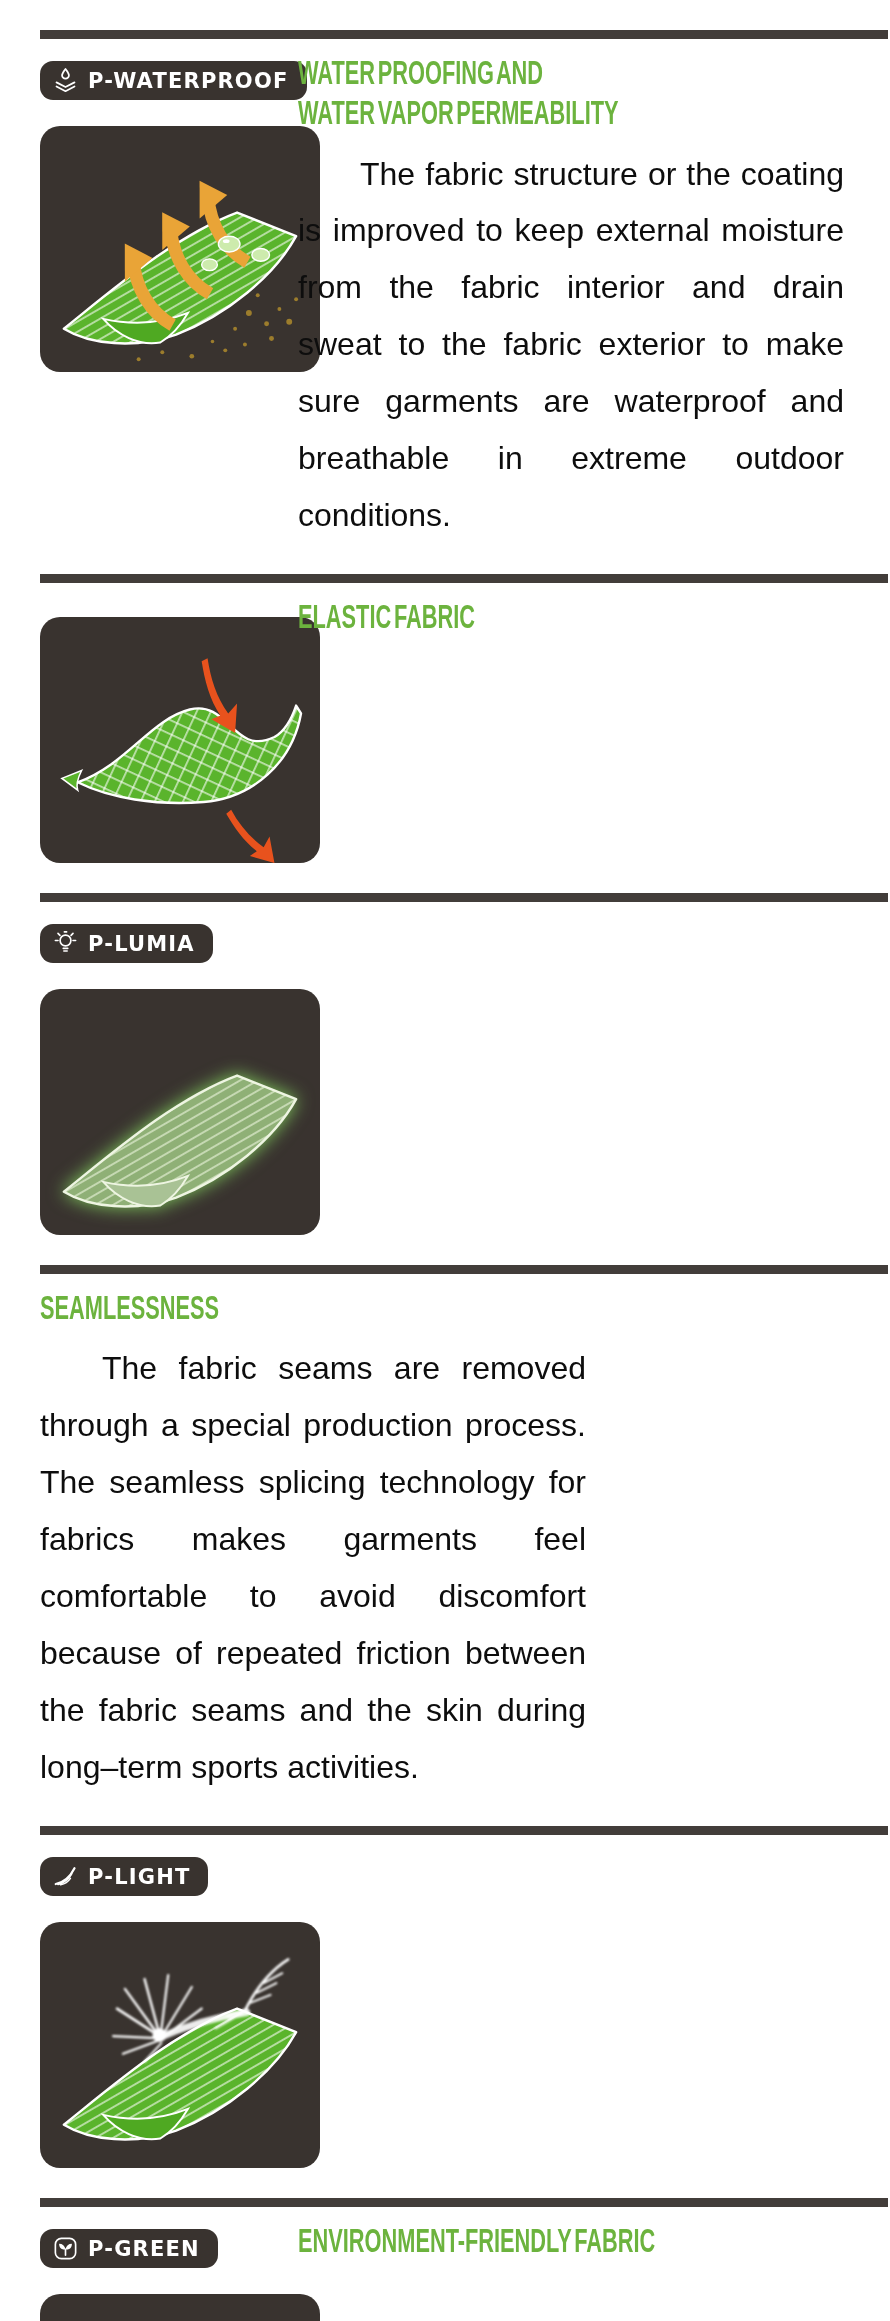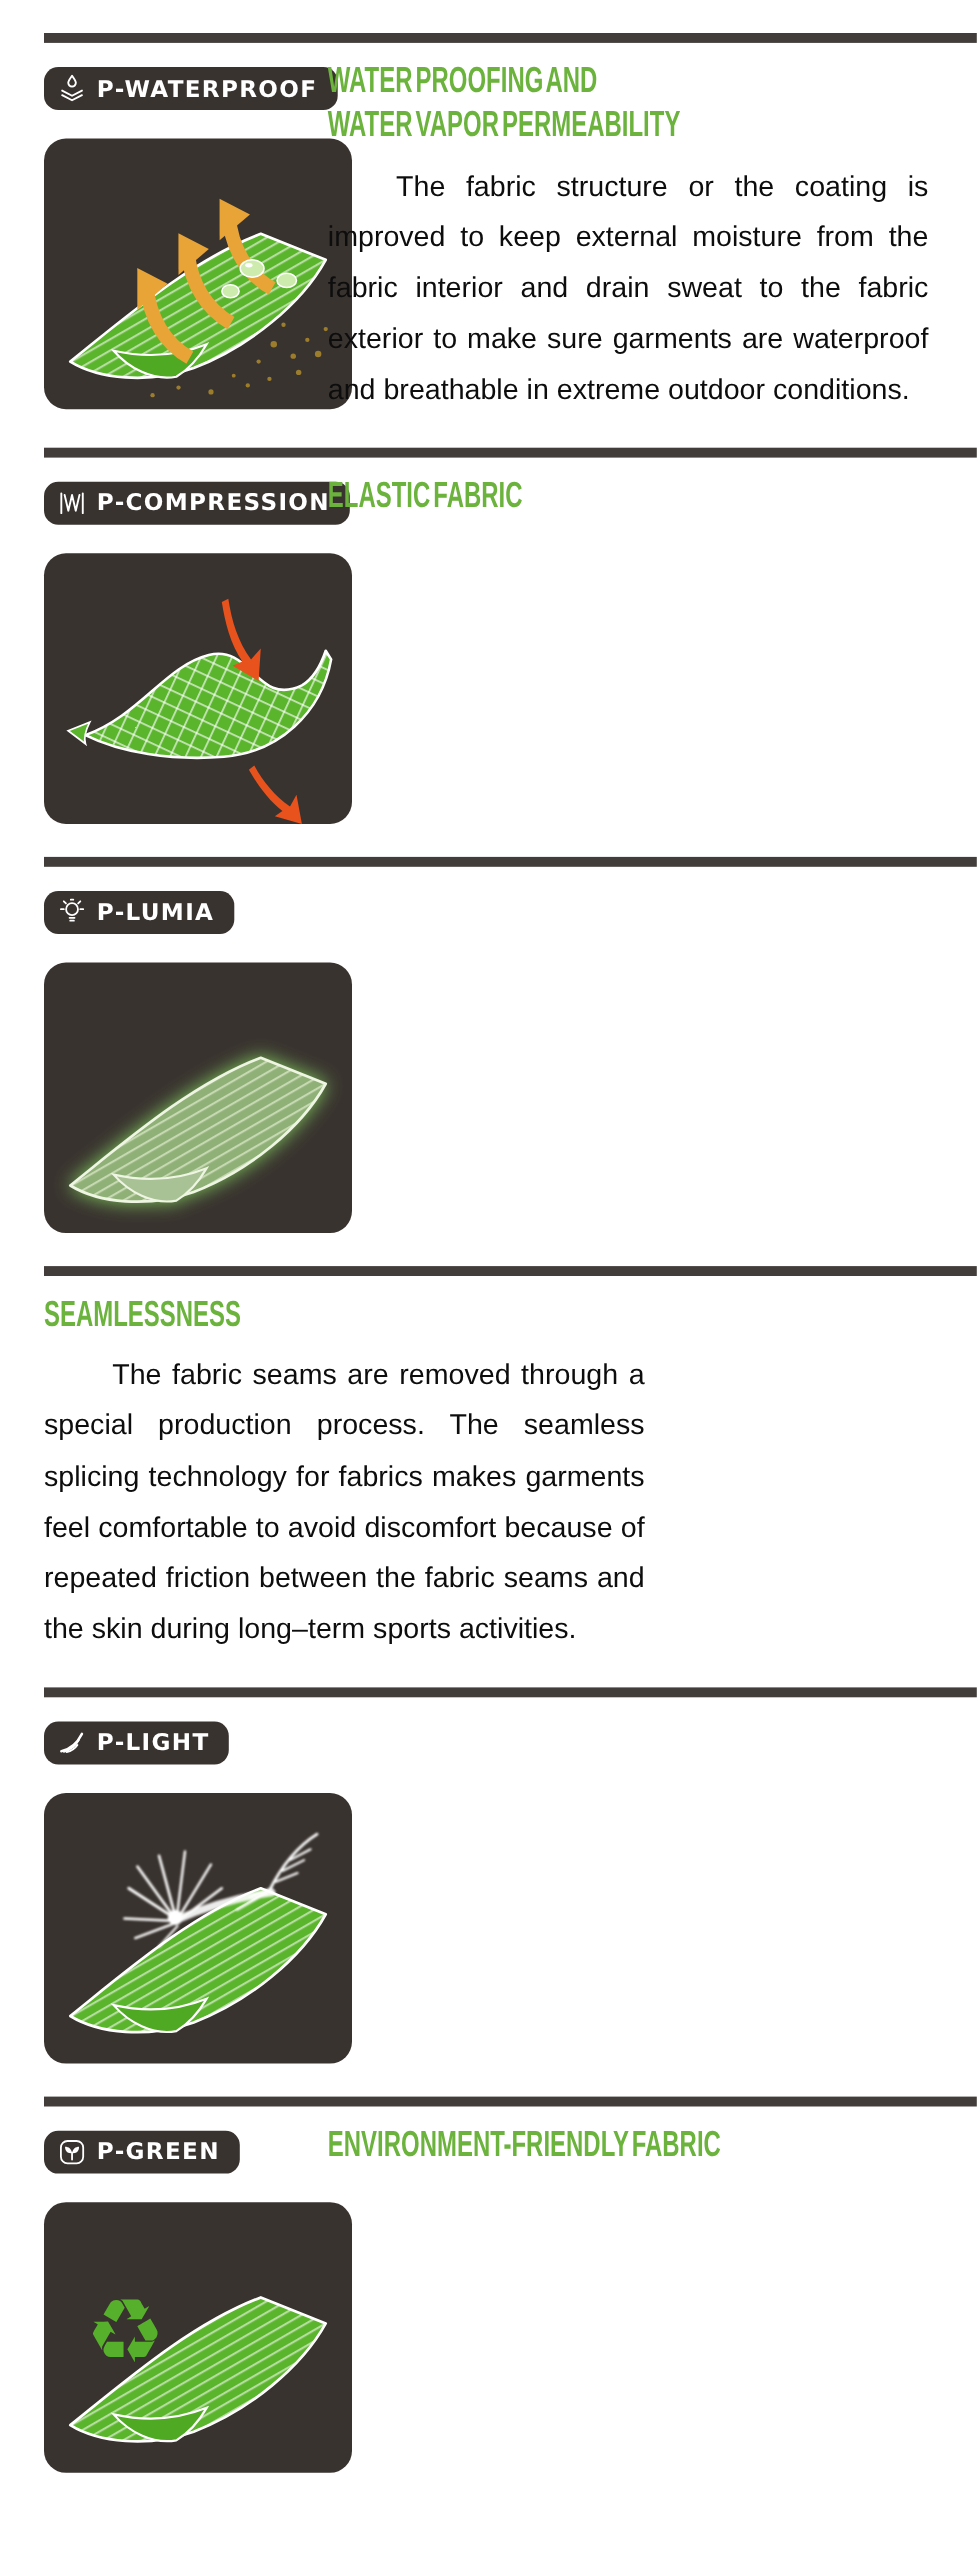--- a/index.html
+++ b/index.html
@@ -14,21 +14,21 @@
   .badge svg{width:27px;height:27px;display:block;}
   .badge-label{color:#fff;font-weight:bold;font-size:21px;letter-spacing:1.2px;
                white-space:nowrap;font-family:"DejaVu Sans",sans-serif;}
   .art{margin-top:26px;display:block;background:#39332f;border-radius:20px;}
   .art.glow-art .glow{filter:drop-shadow(0 0 9px rgba(140,225,100,0.85));}
   .right{flex:1;min-width:0;}
   h2.heading{margin:6px 0 12px;color:#6cb33e;font-weight:bold;font-size:33px;
              line-height:1.22;white-space:pre;word-spacing:-5px;letter-spacing:0;
              transform:scaleX(0.66);transform-origin:0 0;
              font-family:"Liberation Sans",sans-serif;}
-  p.body-text{margin:0;font-size:26px;line-height:1.78;text-align:justify;
+  p.body-text{margin:0;font-size:32px;line-height:1.78;text-align:justify;
               text-indent:62px;width:546px;}
 </style>
 </head>
 <body>
 
 <svg width="0" height="0" style="position:absolute" aria-hidden="true">
   <defs>
     <pattern id="stripesA" width="9" height="9" patternUnits="userSpaceOnUse" patternTransform="rotate(60)">
       <rect width="9" height="9" fill="#5ab42c"></rect>
         <rect width="2" height="9" fill="rgba(255,255,255,0.55)"></rect>
@@ -107,27 +107,20 @@
 WATER VAPOR PERMEABILITY</h2>
         <p class="body-text">The fabric structure or the coating is improved to keep external moisture from the fabric interior and drain sweat to the fabric exterior to make sure garments are waterproof and breathable in extreme outdoor conditions.</p>
       </div>
     </div>
   </section>
 
   <section class="feature">
     <div class="divider"></div>
     <div class="row">
       <div class="left">
-        <div class="badge">
-          <svg viewBox="0 0 36 36" fill="none" stroke="#fff" stroke-width="2.3" stroke-linecap="round" stroke-linejoin="round">
-            <path d="M5 6v24M31 6v24"></path>
-            <path d="M9 8l4.5 19 4.5-19 4.5 19L27 8"></path>
-          </svg>
-          <span class="badge-label">P-COMPRESSION</span>
-        </div>
         <svg class="art" width="280" height="246" viewBox="0 0 280 250">
           <path d="M36,168 C86,150 110,104 150,94 C190,84 194,142 236,122 C248,115 254,102 258,90 L263,98 C254,148 214,184 164,188 C116,192 68,184 36,168 Z" fill="url(#gridA)" stroke="#fff" stroke-width="2.4" stroke-linejoin="round"></path>
           <path d="M20,164 L40,156 C36,164 34,170 36,176 Z" fill="#5ab42c" stroke="#fff" stroke-width="1.6"></path>
           <path d="M168,42 C171,62 177,82 189,98 L198,88 L196,118 L172,104 L181,100 C170,84 165,64 162,45 Z" fill="#e8521d"></path>
           <path d="M192,196 C200,211 211,224 225,234 L231,223 L236,250 L211,243 L218,238 C205,228 195,214 187,200 Z" fill="#e8521d"></path>
         </svg>
       </div>
       <div class="right">
         <h2 class="heading">ELASTIC FABRIC</h2>
       </div>

